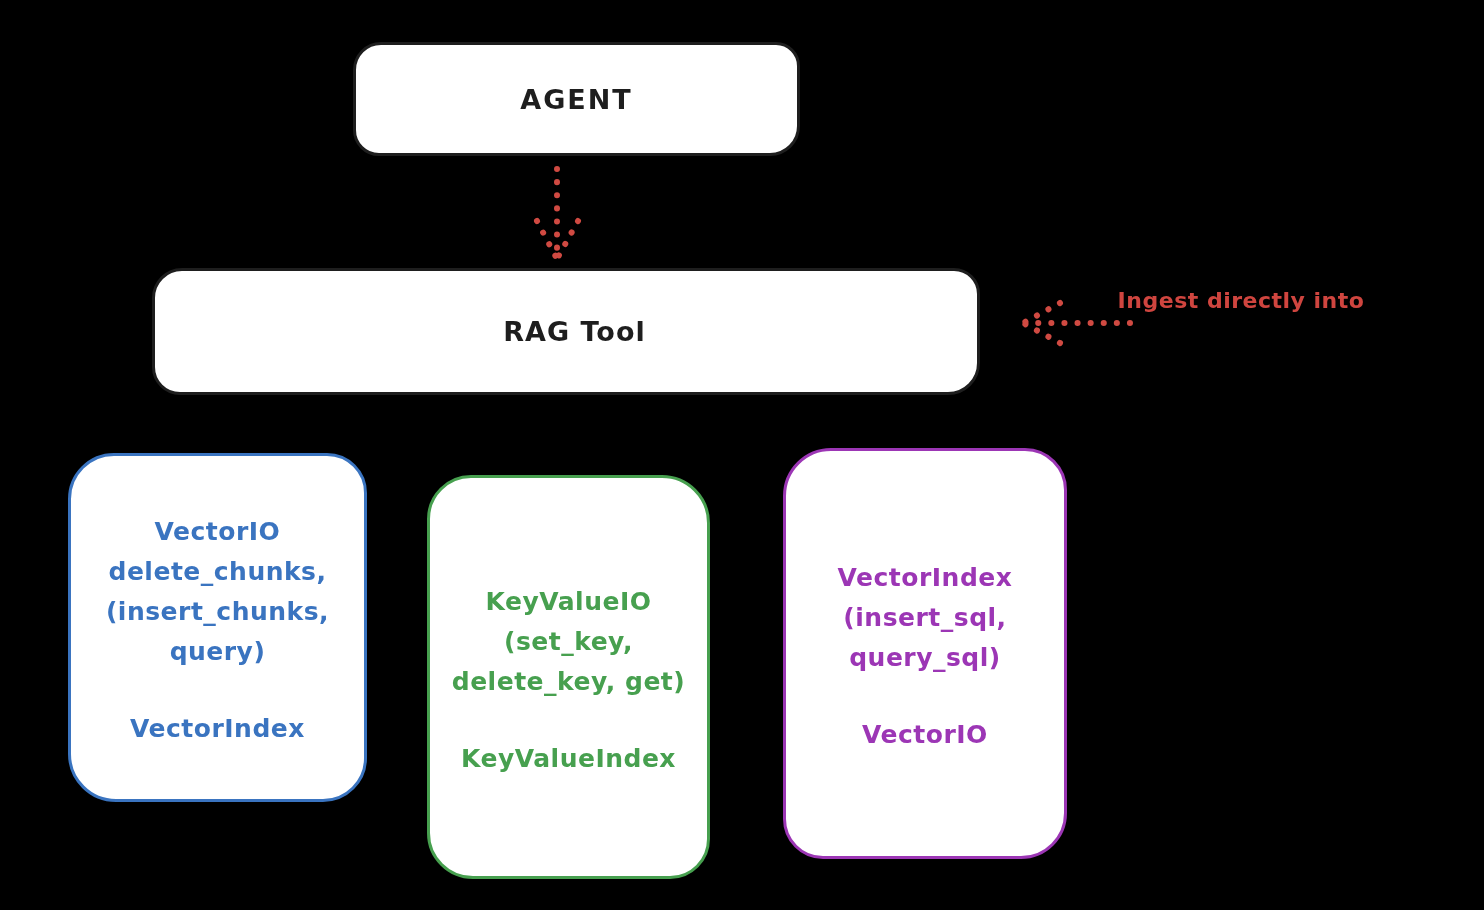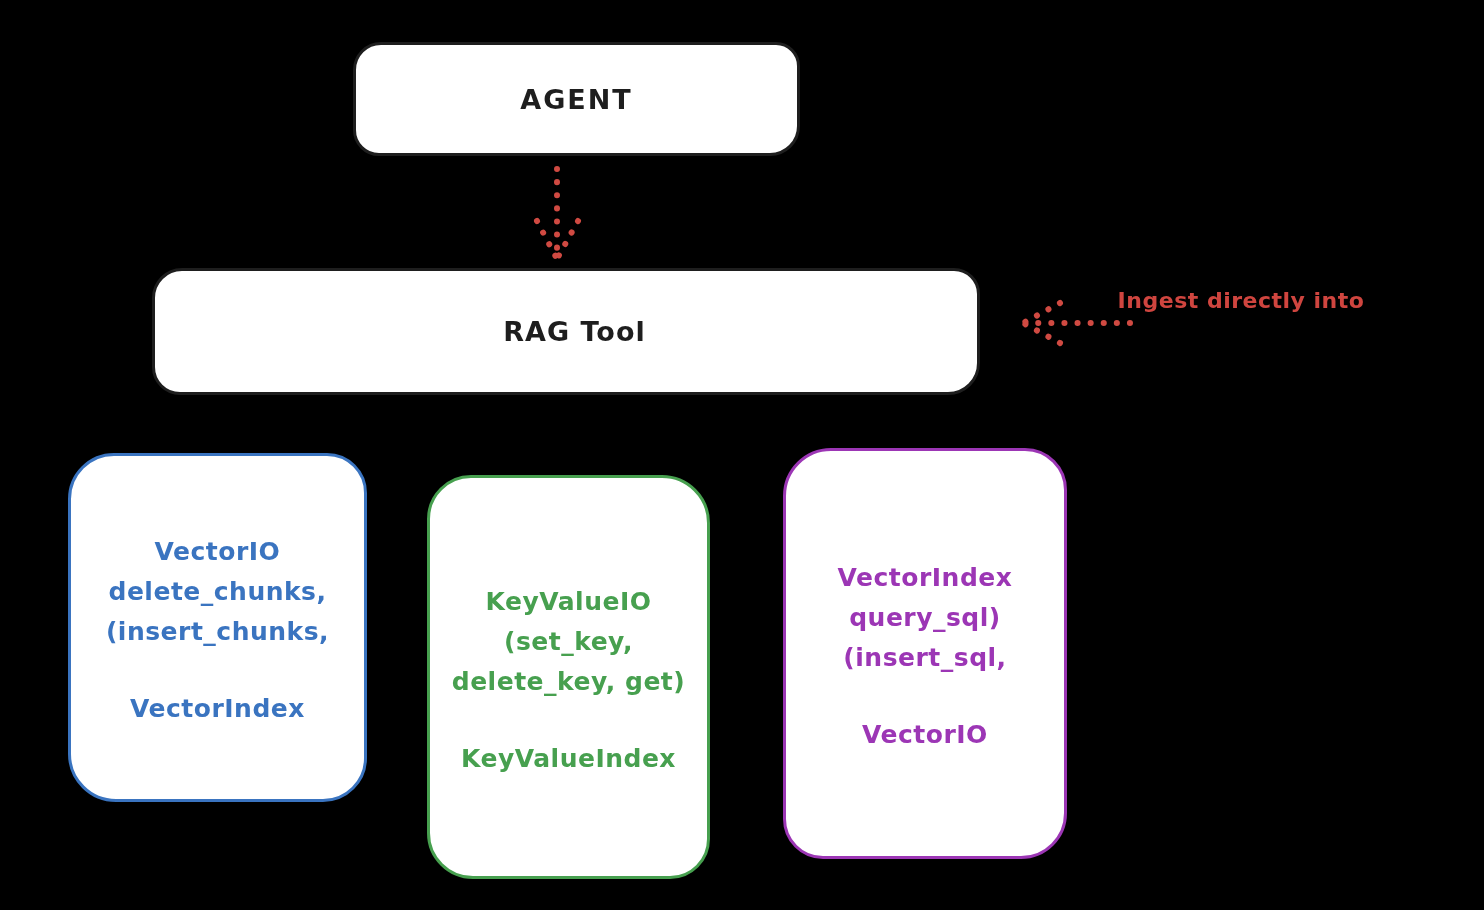--- a/index.html
+++ b/index.html
@@ -134,35 +134,36 @@
 
   <div class="annotation">
     <div>Ingest directly into</div>
   </div>
 
   <div class="backend-box backend-vector">
     <div class="backend-lines">
       <div>VectorIO</div>
       <div>delete_chunks,</div>
       <div>(insert_chunks,</div>
+      <div>query)</div>
     </div>
     <div class="backend-index">VectorIndex</div>
   </div>
 
   <div class="backend-box backend-keyvalue">
     <div class="backend-lines">
       <div>KeyValueIO</div>
       <div>(set_key,</div>
       <div>delete_key, get)</div>
     </div>
     <div class="backend-index">KeyValueIndex</div>
   </div>
 
   <div class="backend-box backend-relational">
     <div class="backend-lines">
       <div>VectorIndex</div>
+      <div>(insert_sql,</div>
       <div>query_sql)</div>
-      <div>(insert_sql,</div>
     </div>
     <div class="backend-index">VectorIO</div>
   </div>
 
 </div>
 
 </body></html>

